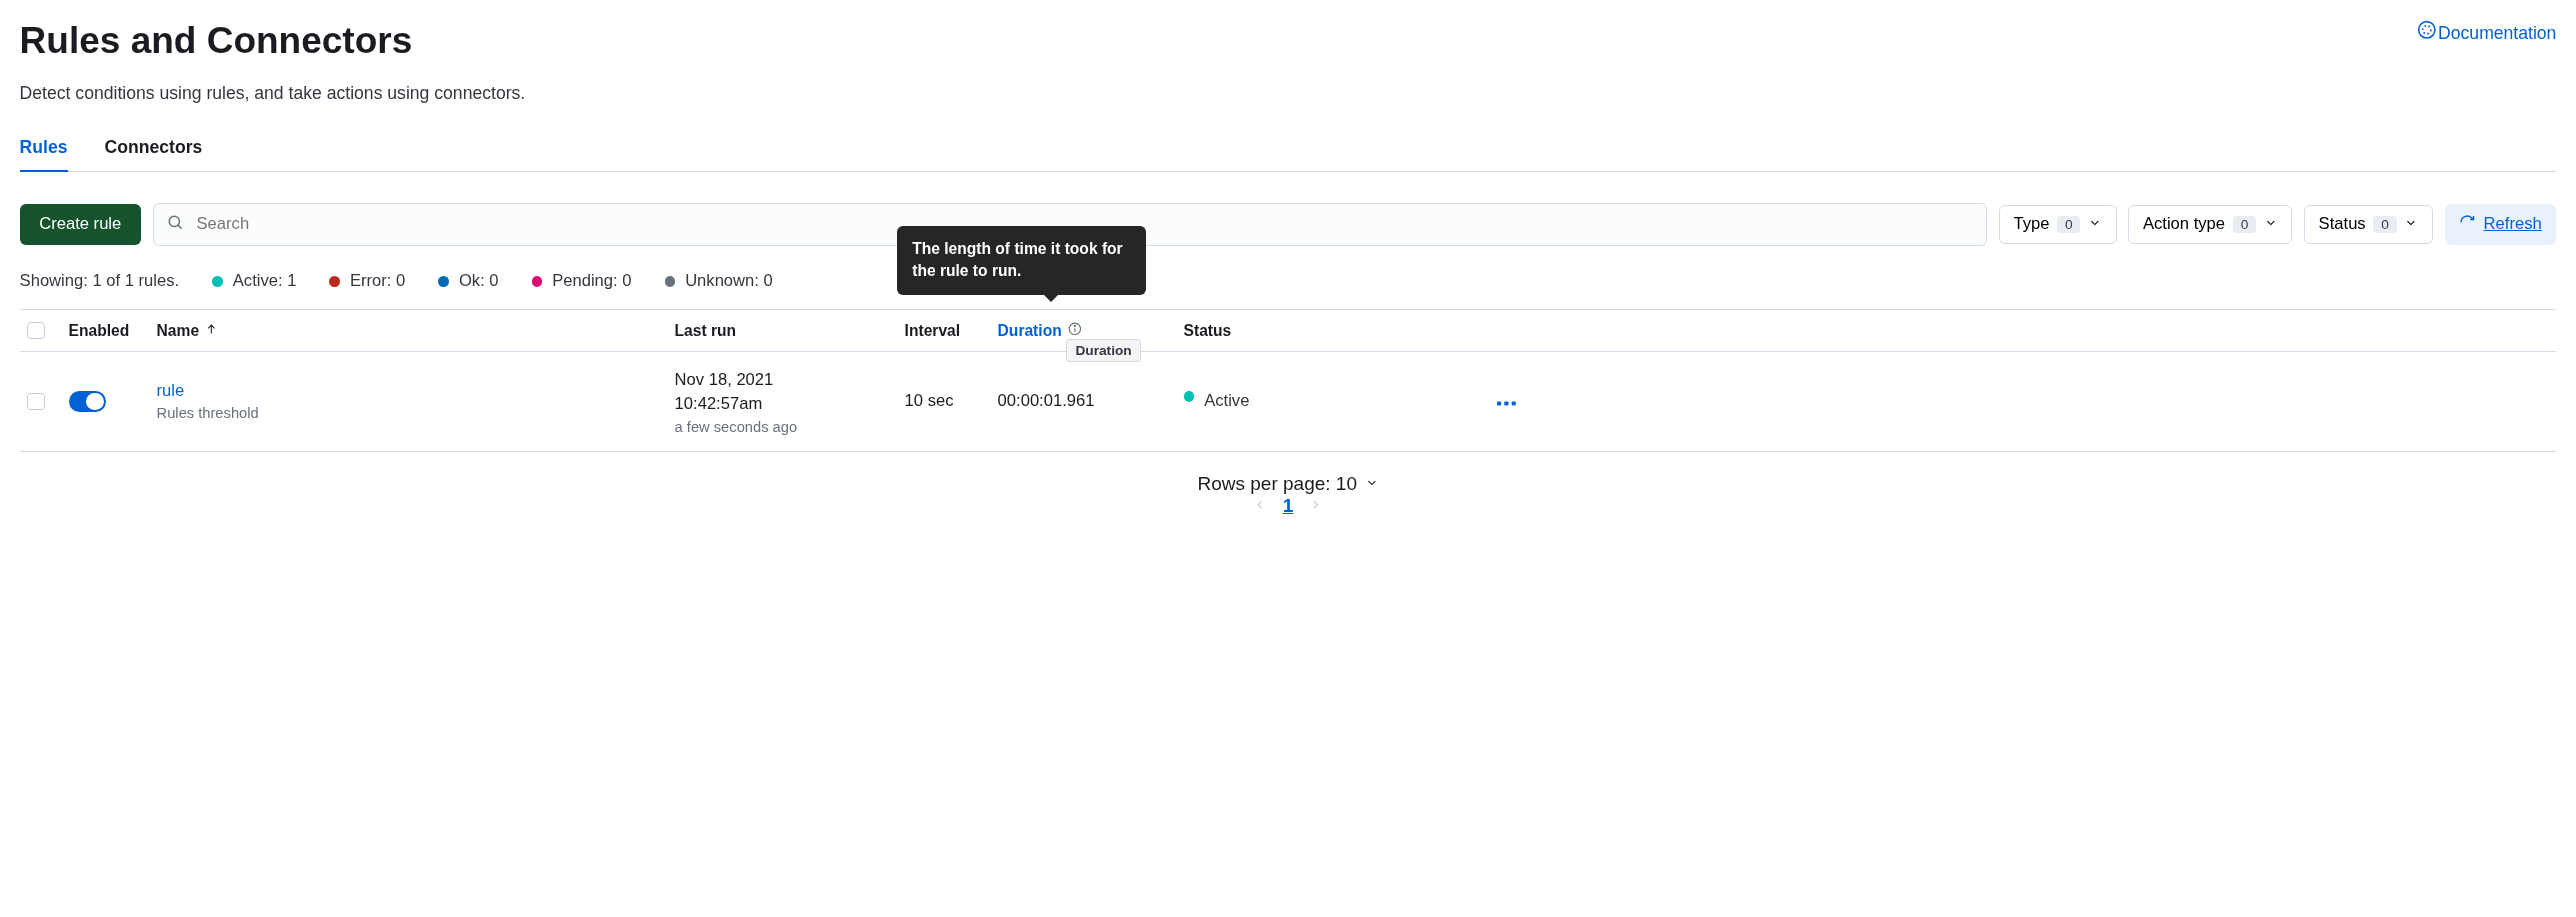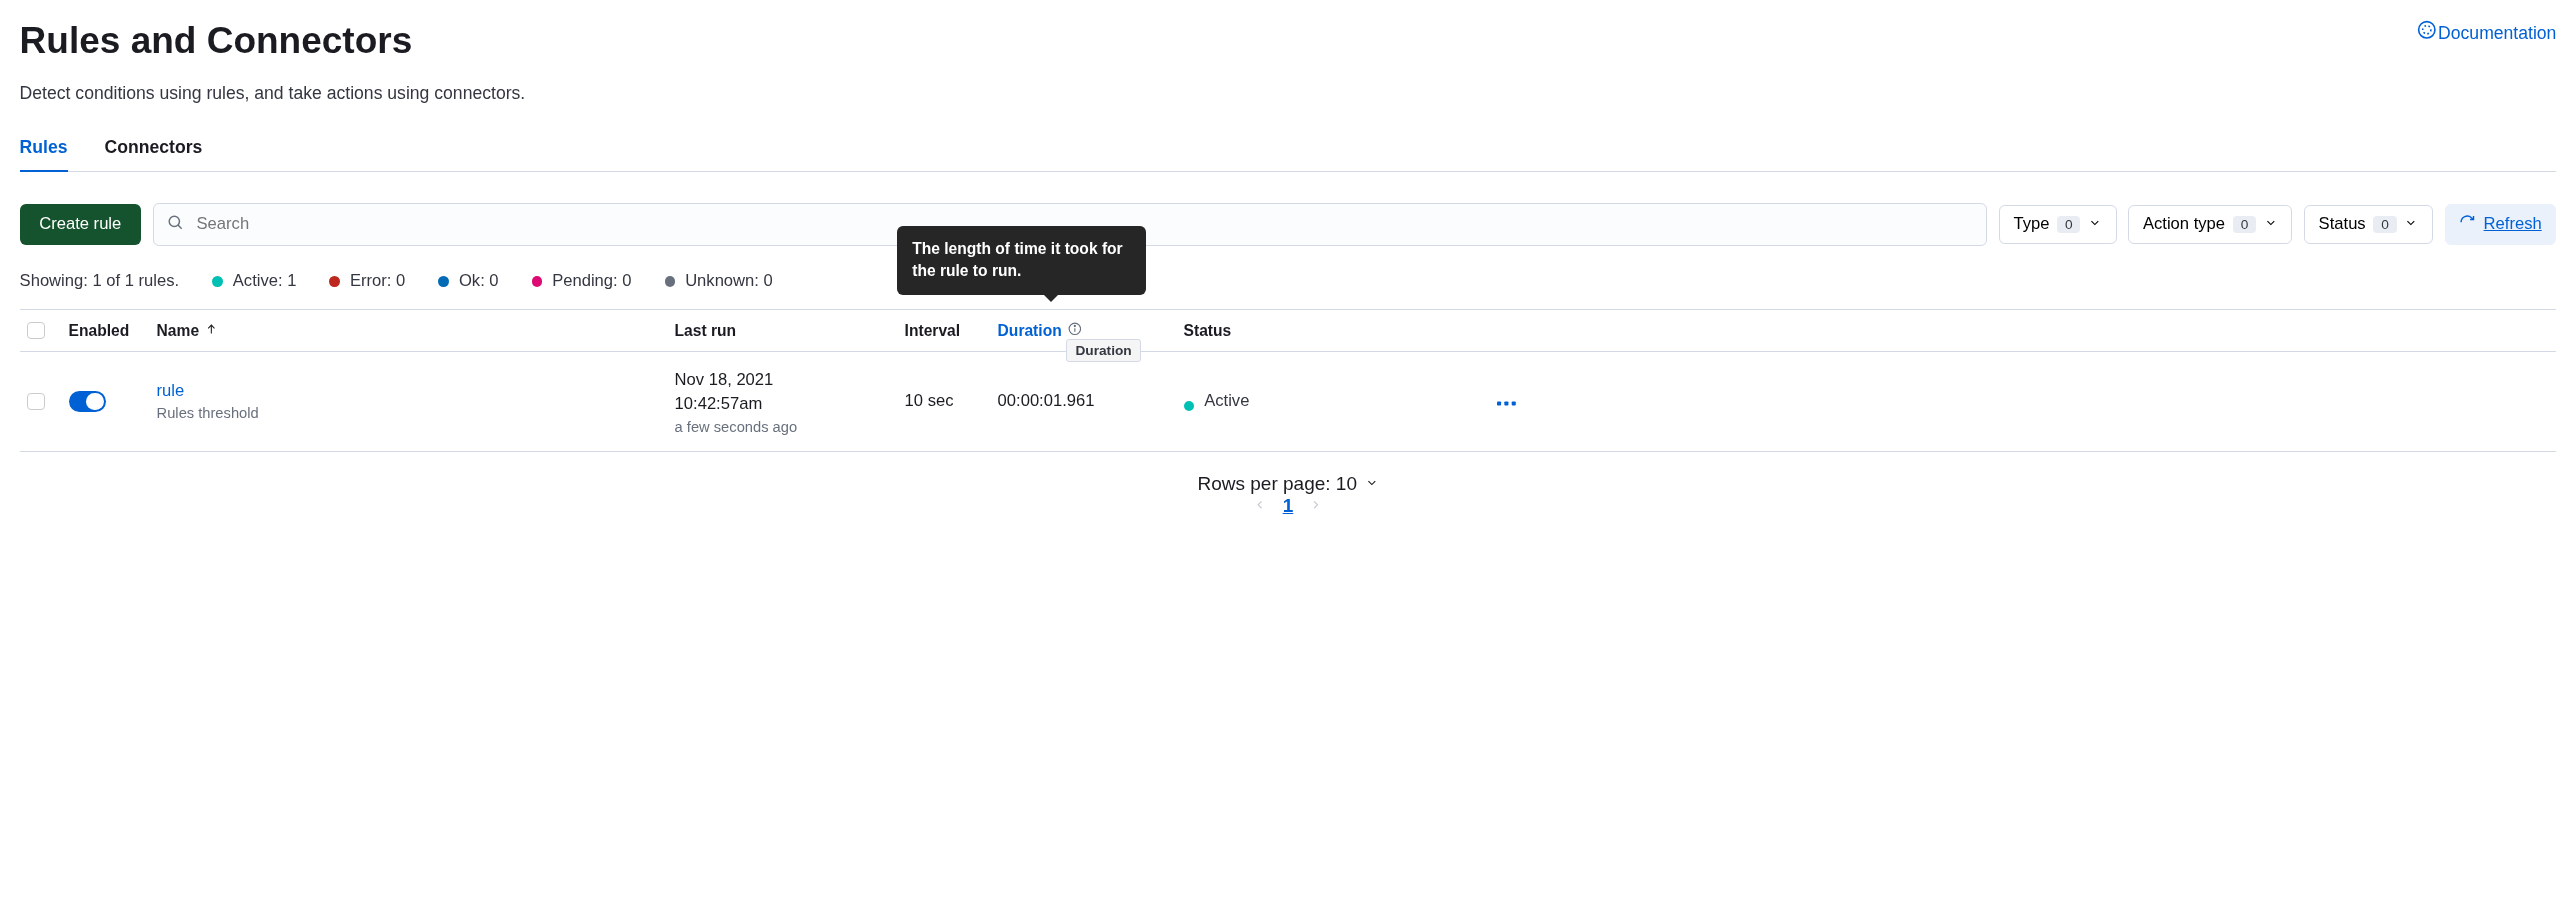--- a/index.html
+++ b/index.html
@@ -205,21 +205,21 @@
     cursor: pointer;
   }
   .rule-type {
     color: #69707d;
     font-size: 14.7px;
     margin-top: 3.9px;
   }
   .lastrun-date { font-size: 16.6px; color: #1a1c21; line-height: 1.45; }
   .lastrun-ago  { font-size: 14.7px; color: #69707d; margin-top: 2.9px; }
   .interval, .duration { font-size: 16.6px; color: #1a1c21; }
-  .row-status { display: inline-flex; align-items: flex-end; gap: 9.8px; font-size: 16.6px; color: #343741; }
+  .row-status { display: inline-flex; align-items: flex-start; gap: 9.8px; font-size: 16.6px; color: #343741; }
   .row-action {
     color: #0061d5;
     font-size: 17.6px;
     letter-spacing: 2px;
     cursor: pointer;
     text-align: right;
   }
   .row-action svg { width: 19.6px; height: 5.9px; }
   .tooltip {
     position: absolute;

